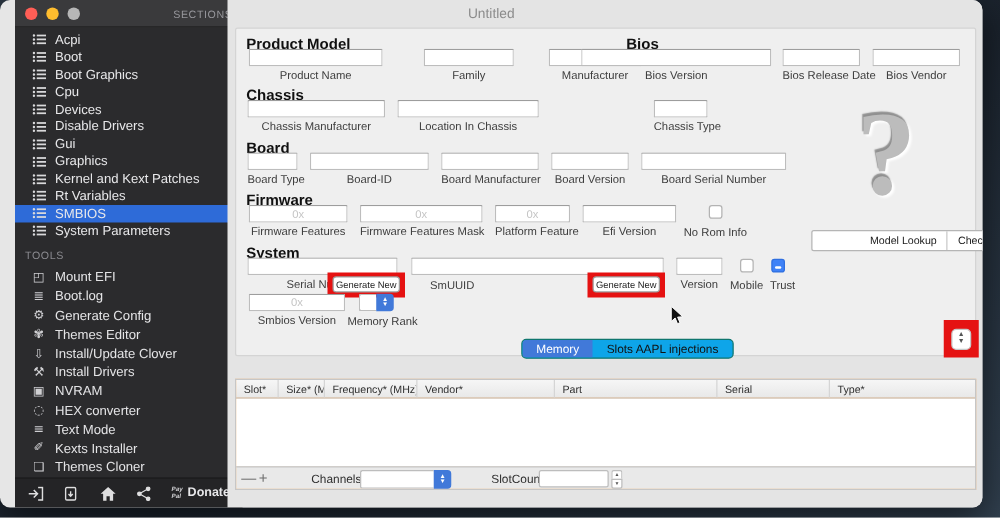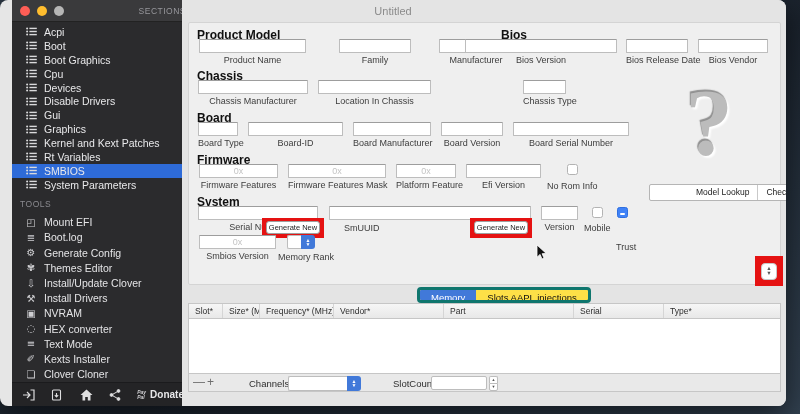--- a/index.html
+++ b/index.html
@@ -56,21 +56,21 @@
   .lookup .seg { padding:2px 8px 3px; white-space:nowrap; }
   .lookup .seg + .seg { border-left:1px solid #c9c9c9; }
   .red-stepper-box { position:absolute; left:566px; top:233px; width:28px; height:30px; background:#e51212; display:flex; align-items:center; justify-content:center; }
   .mini-stepper { width:16px; height:17px; background:#fff; border:1px solid #c8c8c8; border-radius:4px; display:flex; flex-direction:column; align-items:center; justify-content:center; color:#555; }
   .mini-stepper span { font-size:5.5px; line-height:5px; }
   .combo { position:absolute; display:flex; height:15px; }
   .combo .combo-field { flex:1; background:#fff; border:1px solid #bdbdbd; border-right:none; border-radius:2px 0 0 2px; }
   .combo .combo-btn { width:14px; background:#4179d9; border-radius:0 3px 3px 0; color:#fff; display:flex; flex-direction:column; align-items:center; justify-content:center; }
   .combo .combo-btn span { font-size:5px; line-height:4.5px; }
   
-  .tabs { position:absolute; left:235px; top:287px; display:flex; background:#fde047; border:3px solid #0f766e; border-radius:4px; overflow:hidden; font-size:9.5px; height:16px; }
+  .tabs { position:absolute; left:235px; top:271px; display:flex; background:#0ea5e9; border:1px solid #0f766e; border-radius:4px; overflow:hidden; font-size:9.5px; height:16px; }
   .tab { padding:2px 11px 0; color:#111; }
   .tab.sel { background:#4179d9; color:#fff; }
   .tablebox { position:absolute; left:6px; top:303px; width:593px; height:89px; border:1px solid #c6c6c6; background:#fdba74; }
   .thead { display:flex; height:15px; background:linear-gradient(#f6f6f6,#e8e8e8); border-bottom:1px solid #c6c6c6; }
   .th { font-size:8.5px; color:#2e2e2e; padding:2px 0 0 6px; white-space:nowrap; overflow:hidden; flex:none; }
   .th + .th { border-left:1px solid #d5d5d5; }
   .tbody { height:54px; background:#fff; }
   .tfoot { height:18px; background:#e9e9e9; border-top:1px solid #c6c6c6; position:relative; font-size:9.5px; color:#333; }
   .pm { position:absolute; top:1px; color:#6e6e6e; font-size:12px; }
   .foot-lbl { position:absolute; top:4px; font-size:9.5px; color:#2e2e2e; }
@@ -290,21 +290,21 @@
         <div class="tool-item">
           <span class="tool-glyph">≡</span>
           <span>Text Mode</span>
         </div>
         <div class="tool-item">
           <span class="tool-glyph">✐</span>
           <span>Kexts Installer</span>
         </div>
         <div class="tool-item">
           <span class="tool-glyph">❏</span>
-          <span>Clover Cloner</span>
+          <span>Themes Cloner</span>
         </div>
       </div>
     <div class="sb-footer">
       <span>
         <svg width="13" height="12" viewBox="0 0 13 12" fill="none" stroke="#dededf" stroke-width="1.2">
             <path d="M1 6 h6.5 M5 3 l3 3 -3 3"></path>
             <path d="M8.5 1 h3.5 v10 h-3.5"></path>
           </svg>
       </span>
       <span>
@@ -440,21 +440,21 @@
       <div class="redbox" style="left:281px;top:195px;width:62px;height:20px;"></div>
       <button class="genbtn" style="left:285px;top:198px;width:54px;">Generate New</button>
 
       <div class="fg" style="left:352px;top:183px;width:37px;">
         <input style="">
         <div class="lbl">Version</div>
       </div>
       <span class="cb" style="left:403px;top:184px;"></span>
       <div class="floating-lbl" style="left:395px;top:200px;">Mobile</div>
       <span class="cb mixed" style="left:428px;top:184px;"></span>
-      <div class="floating-lbl" style="left:427px;top:200px;margin-top:19px;">Trust</div>
+      <div class="floating-lbl" style="left:427px;top:200px;">Trust</div>
 
       <div class="fg" style="left:10px;top:212px;width:77px;">
         <input class="hex" placeholder="0x" style="">
         <div class="lbl">Smbios Version</div>
       </div>
       <div class="combo" style="left:98px;top:212px;width:28px;height:14px;">
         <span class="combo-field"></span>
         <span class="combo-btn">
             <span>▲</span>
             <span>▼</span>

